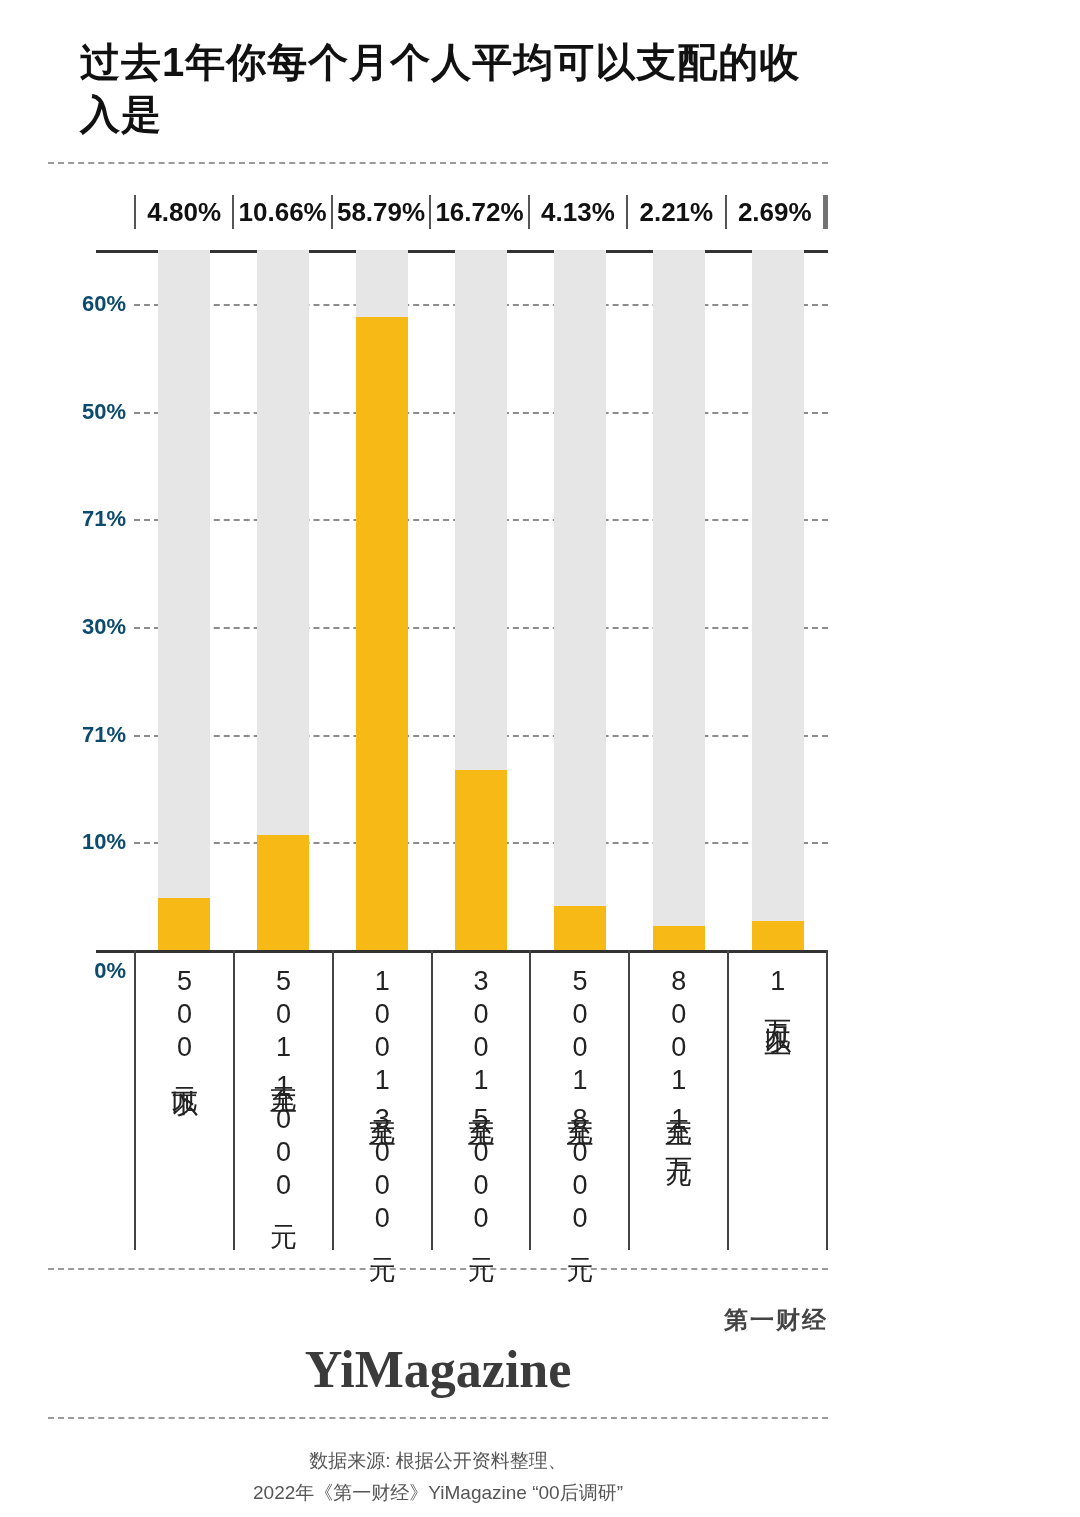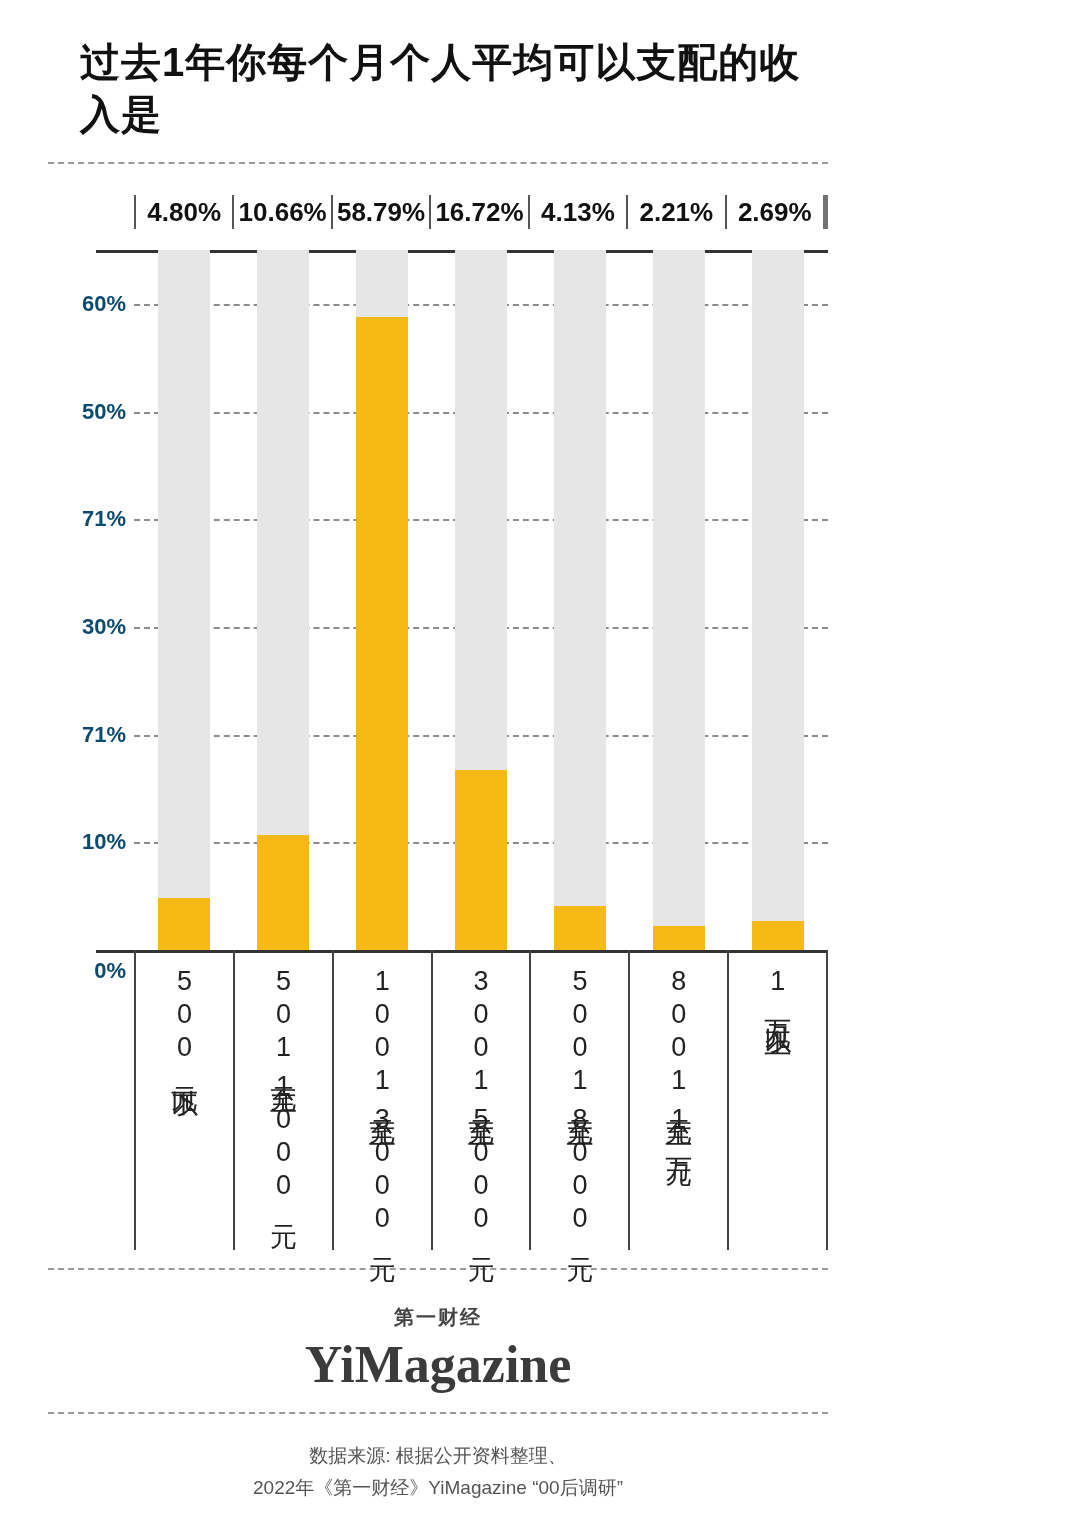--- a/index.html
+++ b/index.html
@@ -172,25 +172,26 @@
   
   .footer-rule {
     border-top: 2px dashed #9a9a9a;
     margin-top: 18px;
   }
   .brand {
     text-align: center;
     margin-top: 34px;
   }
   .brand-cn {
-    font-size: 20px;
+    font-size: 24px;
     font-weight: bold;
     letter-spacing: 2px;
     color: #444;
     font-family: Liberation Mono, monospace;
+    text-align: right;
   }
   .brand-en {
     font-size: 52px;
     font-weight: bold;
     color: #3b3b3b;
     font-family: "Liberation Serif", serif;
     margin-top: 4px;
     letter-spacing: 0px;
   }
   .source {

